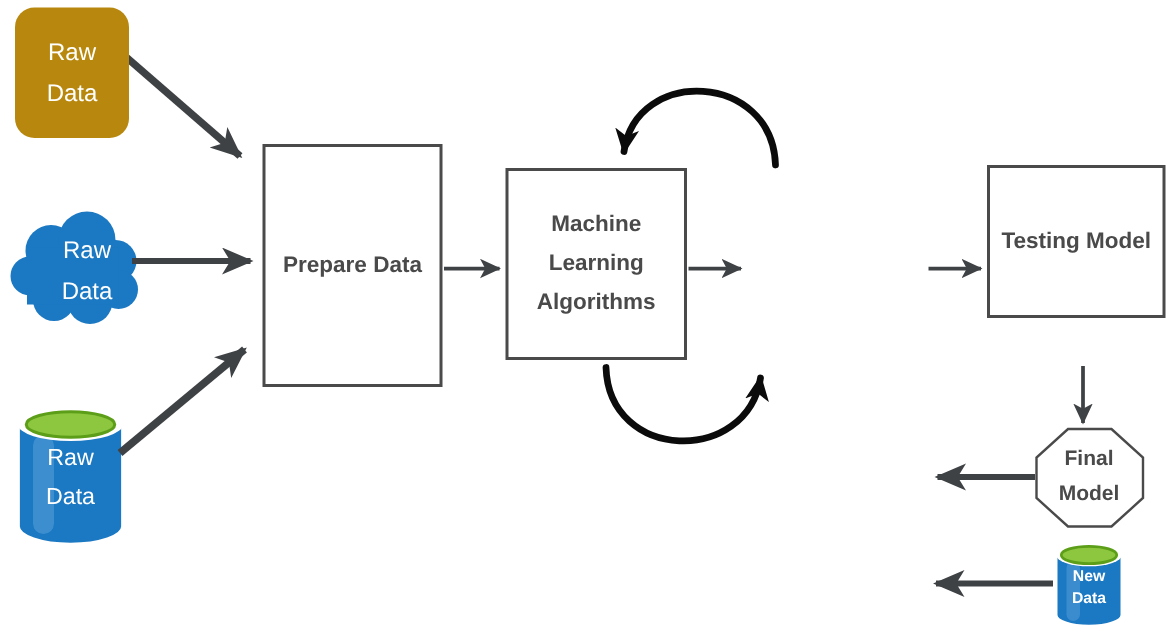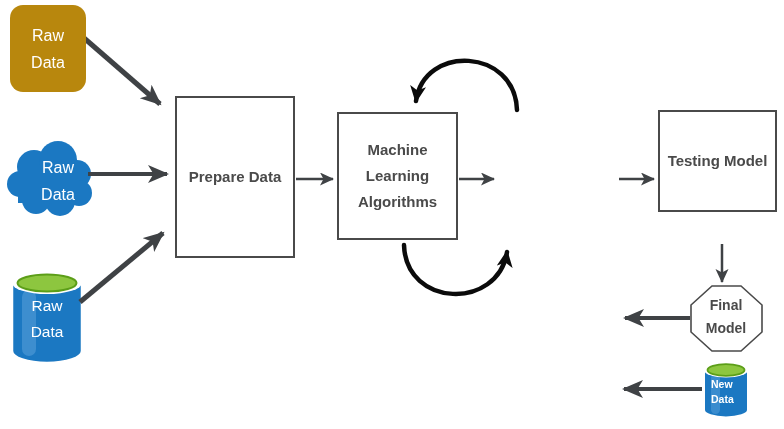--- a/index.html
+++ b/index.html
@@ -25,21 +25,21 @@
         display:flex;align-items:center;justify-content:center;text-align:center;
         color:#fff;font-size:16px;line-height:27px}
   .gold-box .lbl{width:46px}
 
   .octagon-label{position:absolute;left:698px;top:294px;width:56px;height:48px;
         display:flex;align-items:flex-start;justify-content:center;text-align:center;
         font-weight:bold;color:var(--text);font-size:14px;line-height:23px}
   .octagon-label .lbl{width:48px}
 
   .newdata-label{position:absolute;left:705px;top:374px;width:42px;height:36px;
-        display:flex;align-items:center;justify-content:center;
+        display:flex;align-items:center;justify-content:center;text-align:center;
         font-weight:bold;color:#fff;font-size:10.5px;line-height:15.5px}
   .newdata-label .lbl{width:30px}
 </style>
 </head>
 <body>
 
 <div class="canvas">
 
   <svg class="layer" width="784" height="429" viewBox="0 0 784 429">
     <defs>

